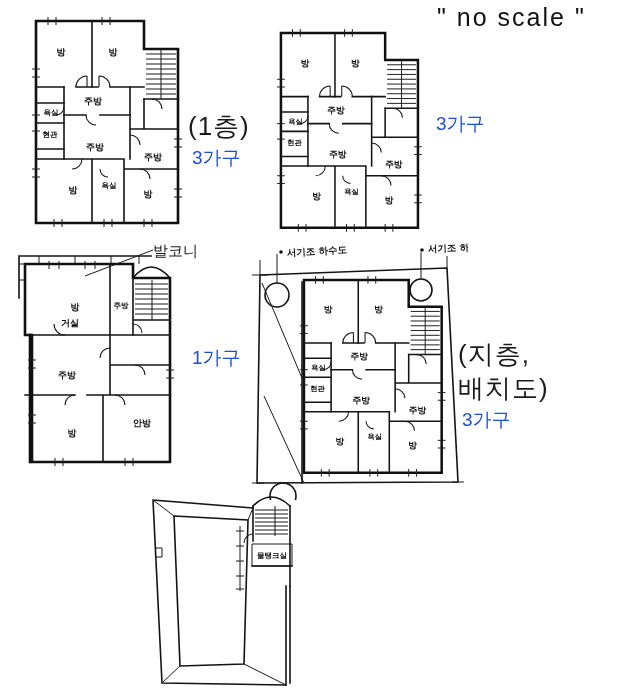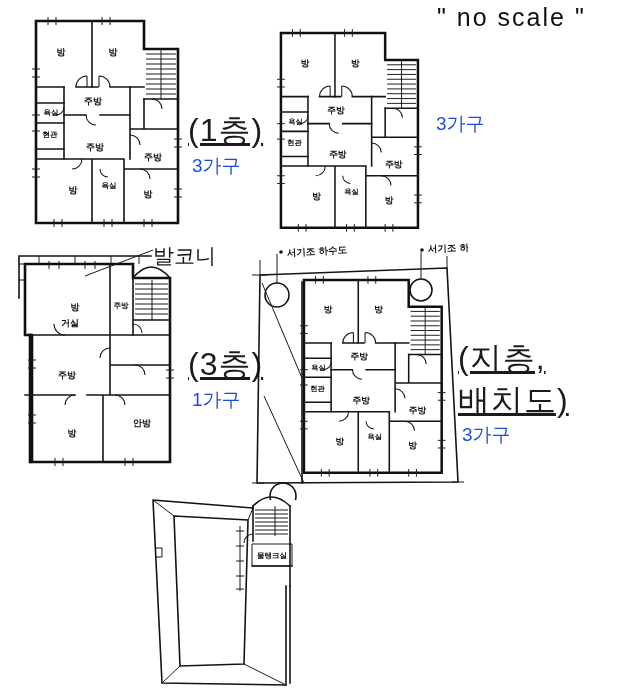--- a/index.html
+++ b/index.html
@@ -1,23 +1,23 @@
 <!DOCTYPE html>
 <html><head>
 <meta charset="utf-8">
 <style>
   html,body{margin:0;padding:0;background:#ffffff;}
   #sheet{position:relative;width:630px;height:700px;background:#ffffff;overflow:hidden;
          font-family:"Liberation Sans","DejaVu Sans",sans-serif;}
   .plan{position:absolute;}
   .caption{position:absolute;color:#1b1b1b;line-height:1.3;}
-  .caption .t{font-size:32px;letter-spacing:1px;text-decoration:underline;}
+  .caption .t{font-size:26px;letter-spacing:1px;}
   .caption .u{font-size:19px;color:#1d4ed8;margin-left:4px;margin-top:2px;}
   .noscale{position:absolute;left:437px;top:3px;font-size:25px;color:#111;letter-spacing:2px;}
-  .balcony-label{position:absolute;left:153px;top:242px;font-size:21px;color:#151515;}
+  .balcony-label{position:absolute;left:153px;top:242px;font-size:15px;color:#151515;}
   .roof-caption{position:absolute;left:298px;top:516px;}
   
   .w3{stroke:#101010;stroke-width:2.6;fill:none;stroke-linecap:square;}
   .w2{stroke:#141414;stroke-width:1.6;fill:none;stroke-linecap:square;}
   .w1{stroke:#1a1a1a;stroke-width:1;fill:none;stroke-linecap:butt;}
   .arc{stroke:#1a1a1a;stroke-width:1.1;fill:none;}
   text.rl{font:bold 9px "DejaVu Sans",sans-serif;fill:#0c0c0c;text-anchor:middle;}
   text.rs{font:bold 7.5px "DejaVu Sans",sans-serif;fill:#0c0c0c;text-anchor:middle;}
   text.hand{font:bold 9.5px "DejaVu Sans",sans-serif;fill:#141414;}
 </style>
@@ -121,21 +121,20 @@
       <text class="rs" x="106" y="68">주방</text>
       <text class="rl" x="52" y="138">주방</text>
       <text class="rl" x="57" y="196">방</text>
       <text class="rl" x="127" y="186">안방</text>
 
       <path class="w1" d="M70,36 L138,10"></path>
     </g>
   </svg>
   <div class="balcony-label">발코니</div>
   <div class="caption" style="left:188px;top:344px">
-    <div class="t">(3층)</div>
     <div class="u">1가구</div>
   </div>
 
   <svg class="plan" style="left:250px;top:238px" width="218" height="262">
 
     <g>
       <circle cx="31" cy="14" r="1.8" fill="#141414"></circle>
       <text class="hand" x="37" y="18" transform="rotate(-3 37 18)">서기조 하수도</text>
       <path class="w1" d="M27,16 V45"></path>
     </g>

